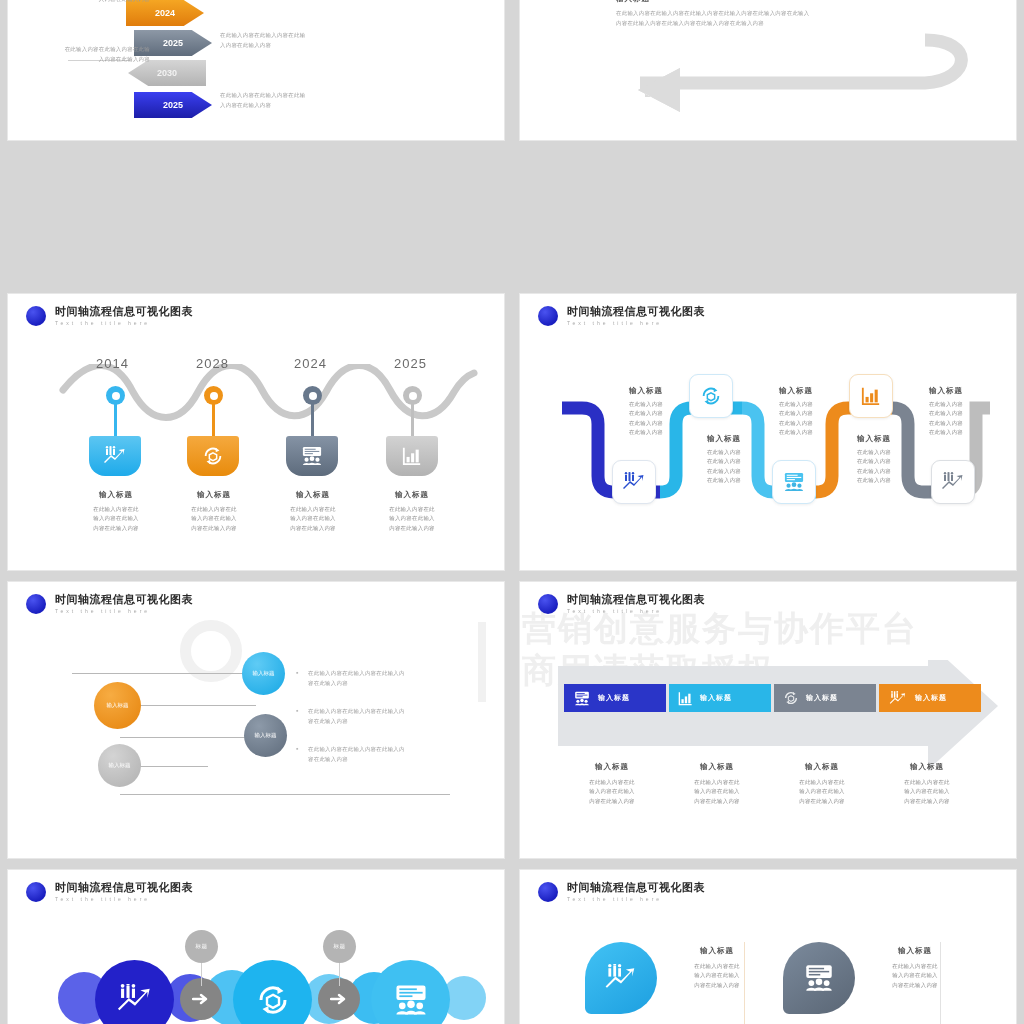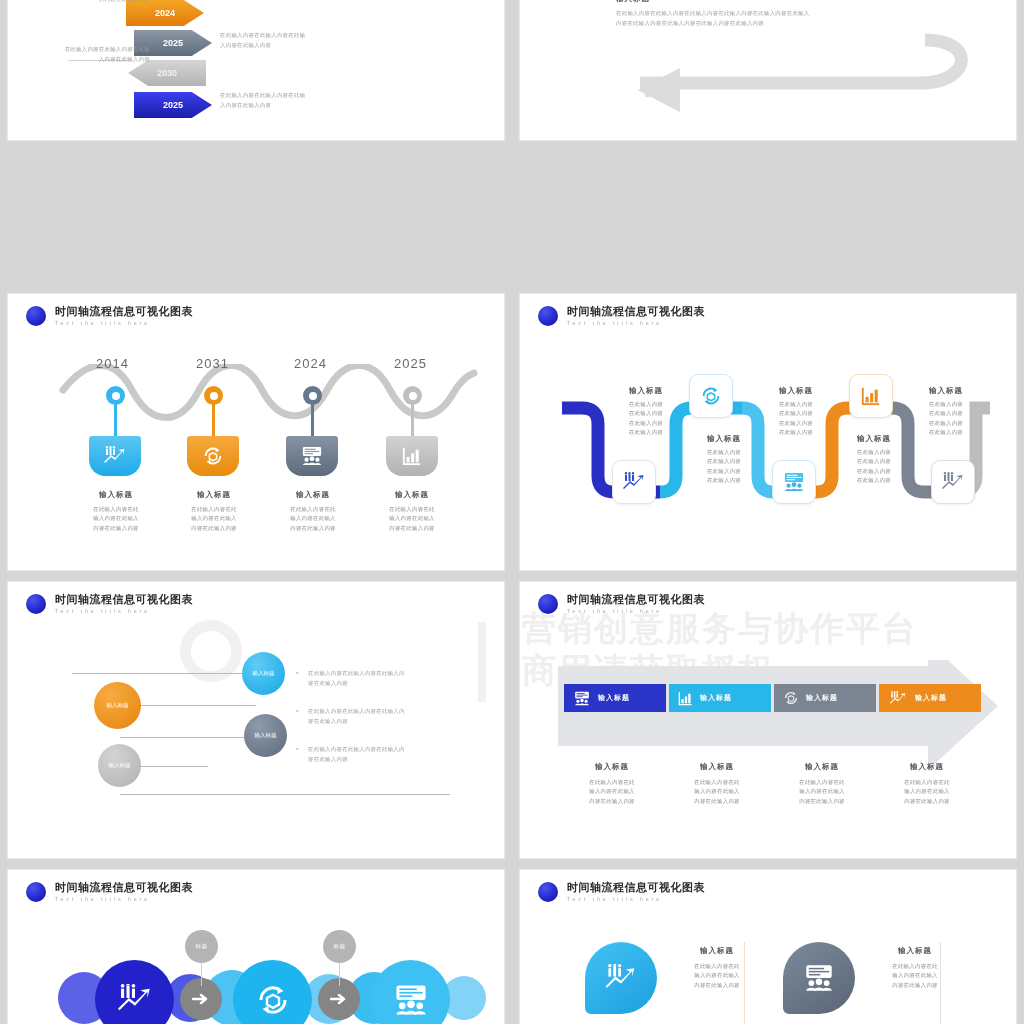--- a/index.html
+++ b/index.html
@@ -131,21 +131,21 @@
           <div class="hdr-title">时间轴流程信息可视化图表</div>
           <div class="hdr-sub">Text  the  title  here</div>
         </div>
       </div>
 
       <svg width="496" height="70" style="position:absolute;left:0;top:70px;">
         <path d="M55 26 C82 -8 108 -6 125 28 C144 62 172 62 190 28 C208 -6 236 -8 254 26 C272 60 300 60 318 28 C336 -6 364 -8 382 26 C400 60 428 60 446 28 C452 18 458 12 466 9" stroke="#c9c9c9" stroke-width="7" fill="none" stroke-linecap="round"></path>
       </svg>
 
       <div class="yr" style="left:88px;top:62px;">2014</div>
-      <div class="yr" style="left:188px;top:62px;">2031</div>
+      <div class="yr" style="left:188px;top:62px;">2028</div>
       <div class="yr" style="left:286px;top:62px;">2024</div>
       <div class="yr" style="left:386px;top:62px;">2025</div>
 
       <div style="position:absolute;left:106px;top:106px;width:3px;height:42px;background:#36b6ef;"></div>
       <div class="circ" style="left:98px;top:92px;width:19px;height:19px;background:#36b6ef;">
         <div style="width:8px;height:8px;border-radius:50%;background:#fff;"></div>
       </div>
       <div style="position:absolute;left:204px;top:106px;width:3px;height:42px;background:#ef9317;"></div>
       <div class="circ" style="left:196px;top:92px;width:19px;height:19px;background:#ef9317;">
         <div style="width:8px;height:8px;border-radius:50%;background:#fff;"></div>

